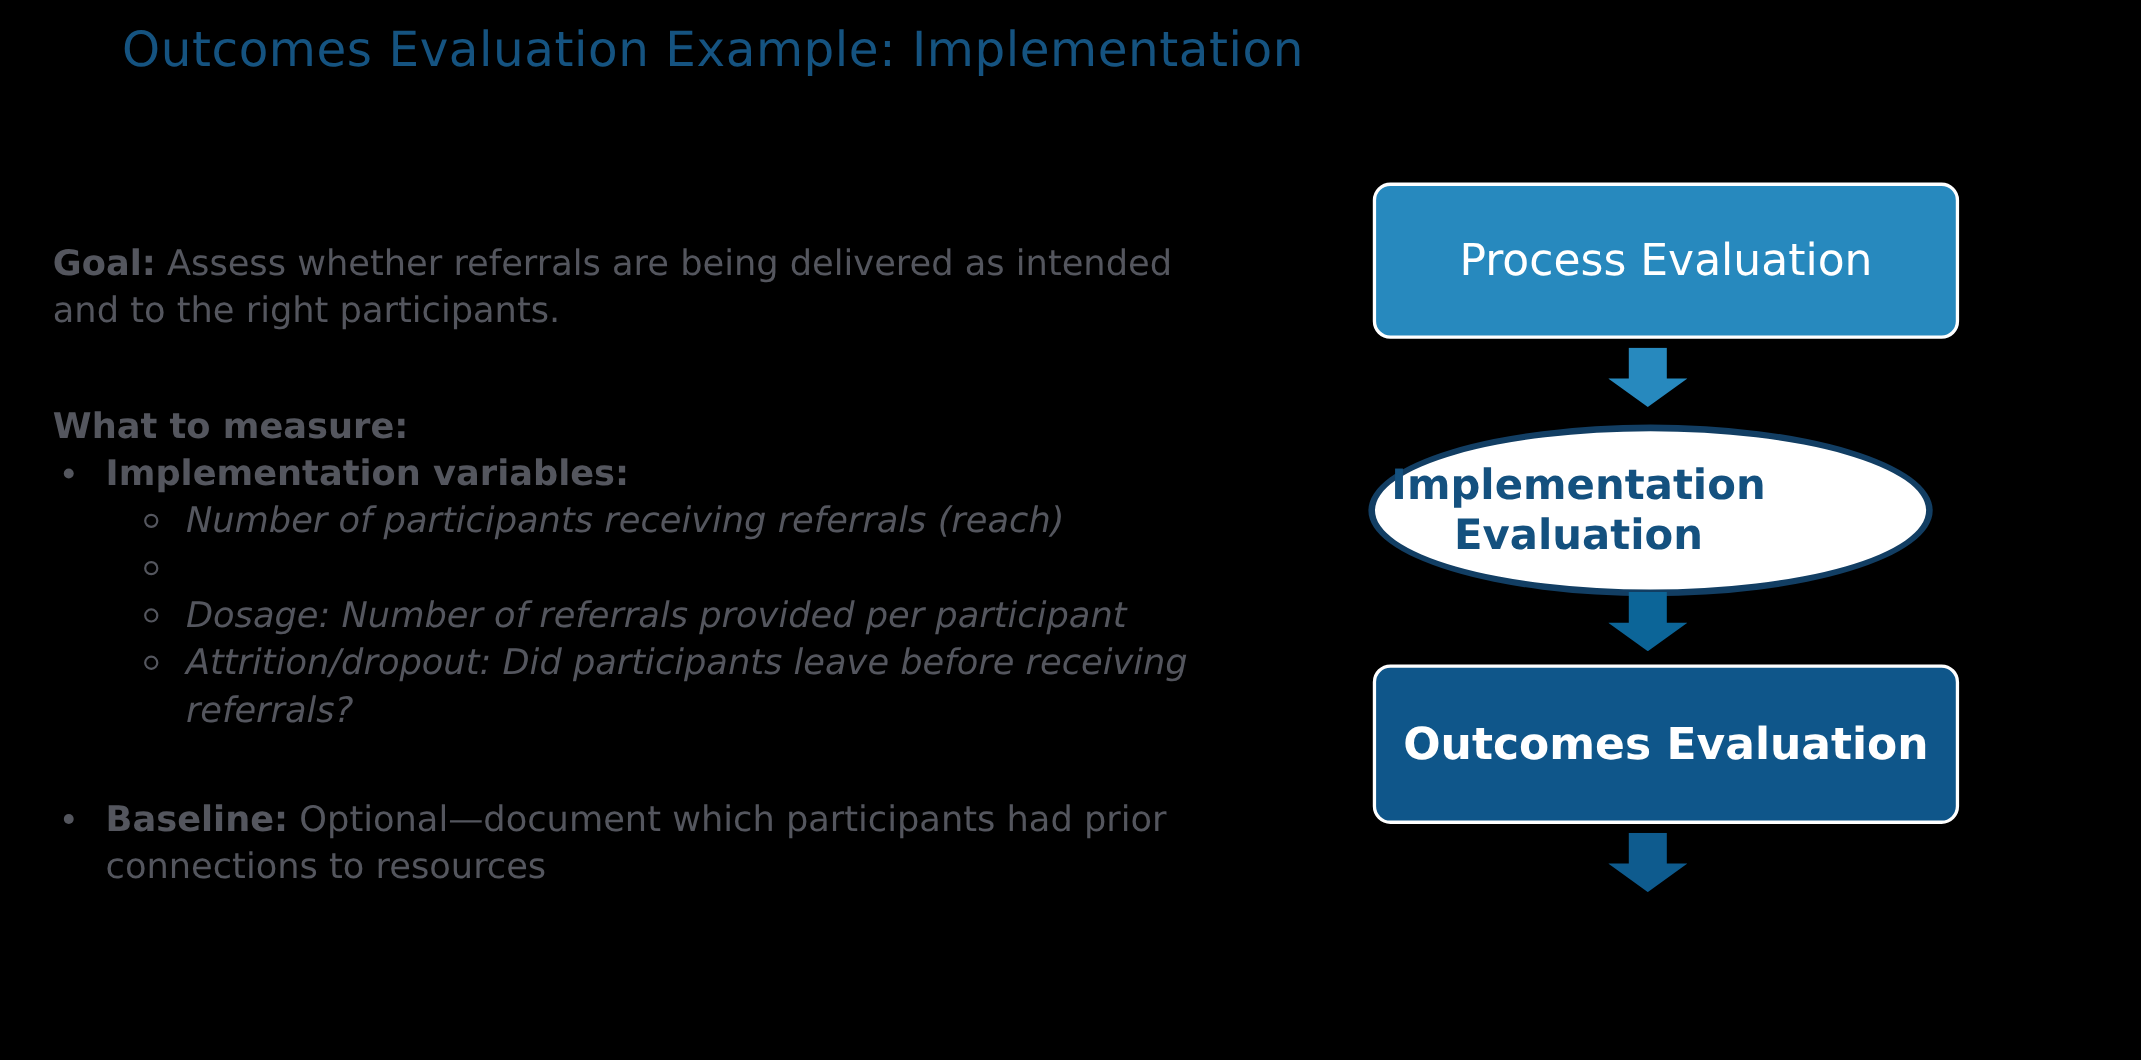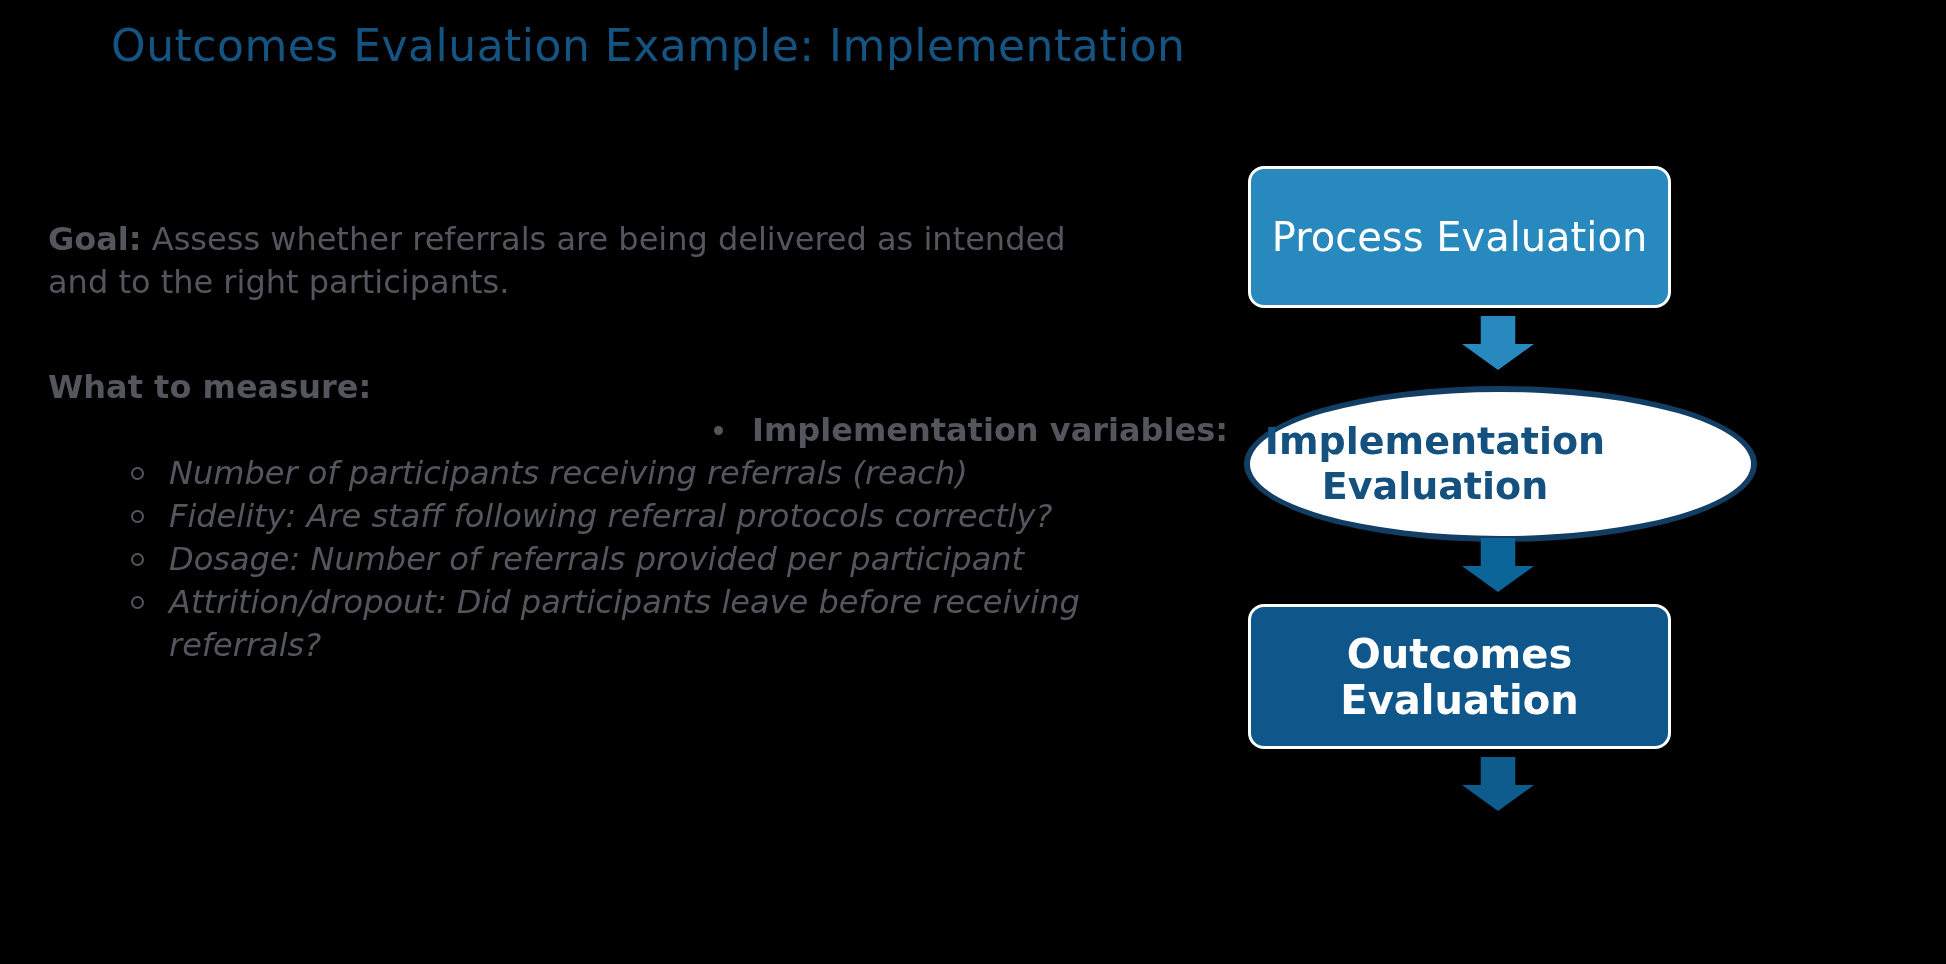--- a/index.html
+++ b/index.html
@@ -31,21 +31,21 @@
     left: 22px;
     top: 218px;
     width: 1180px;
     color: #54565E;
     font-size: 32px;
     line-height: 43px;
   }
   .bold { font-weight: 700; }
   .heading { margin-top: 62px; font-weight: 700; }
 
-  .bullet-row { display: flex; align-items: flex-start; padding-left: 8px; justify-content: flex-end; }
+  .bullet-row { display: flex; align-items: flex-start; padding-left: 8px; }
   .bullet-row .marker-cell {
     width: 40px; flex: 0 0 40px;
     display: flex; align-items: center; height: 43px;
   }
   .dot-marker {
     width: 9px; height: 9px; border-radius: 50%;
     background: #54565E; margin-left: 2px;
   }
   .sub-row { display: flex; align-items: flex-start; padding-left: 81px; font-style: italic; }
   .sub-row .marker-cell {
@@ -56,21 +56,21 @@
     width: 13px; height: 13px; border-radius: 50%;
     border: 2.5px solid #54565E; box-sizing: border-box;
     margin-left: 2px; background: transparent;
   }
   .baseline-row { margin-top: 56px; }
 
   
   .fc-box {
     position: absolute;
     left: 1222px;
-    width: 423px;
+    width: 533px;
     box-sizing: border-box;
     border: 3px solid #FFFFFF;
     border-radius: 16px;
     display: flex; align-items: center; justify-content: center;
     color: #FFFFFF;
     font-size: 40px;
     text-align: center;
   }
   #node-process  { top: 166px; height: 142px; background: #2789BE; }
   #node-outcomes { top: 604px; height: 145px; background: #0F568A; font-weight: 700; }
@@ -132,40 +132,48 @@
       <span class="marker-cell">
           <span class="circle-marker"></span>
         </span>
       <span>Number of participants receiving referrals (reach)</span>
     </div>
 
     <div class="sub-row">
       <span class="marker-cell">
           <span class="circle-marker"></span>
         </span>
-      <span>Fidelity: Are staff following referral protocols correctly?</span>
     </div>
 
     <div class="sub-row">
       <span class="marker-cell">
           <span class="circle-marker"></span>
         </span>
       <span>Dosage: Number of referrals provided per participant</span>
     </div>
 
     <div class="sub-row">
       <span class="marker-cell">
           <span class="circle-marker"></span>
         </span>
       <span>
         <div>Attrition/dropout: Did participants leave before receiving</div>
         <div>referrals?</div>
       </span>
     </div>
 
+    <div class="bullet-row baseline-row">
+      <span class="marker-cell">
+          <span class="dot-marker"></span>
+        </span>
+      <span>
+        <div><span class="bold">Baseline:</span><span> Optional—document which participants had prior</span></div>
+        <div>connections to resources</div>
+      </span>
+    </div>
 
   </div>
 
   <div class="fc-box" id="node-process">
     <span>Process Evaluation</span>
   </div>
 
   <div class="block-arrow" id="arrow-1"></div>
 
   <div class="fc-ellipse">

